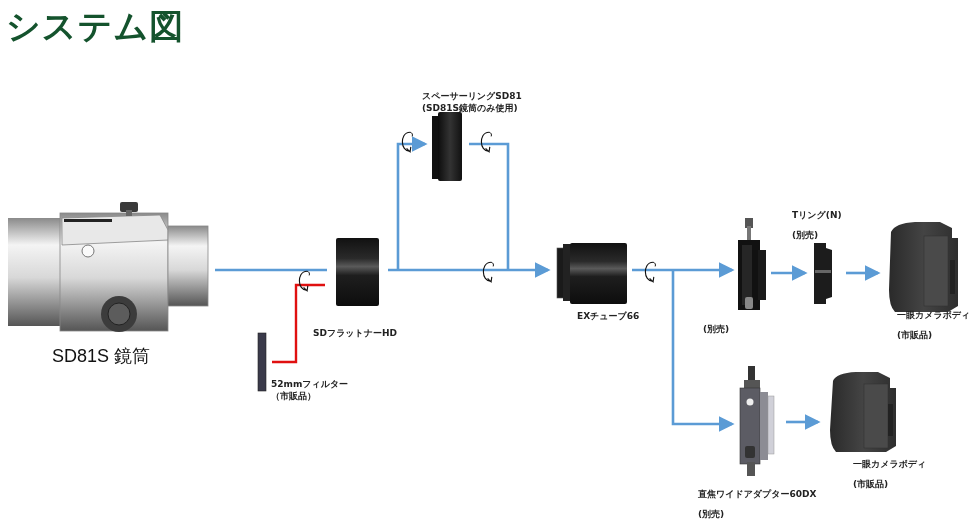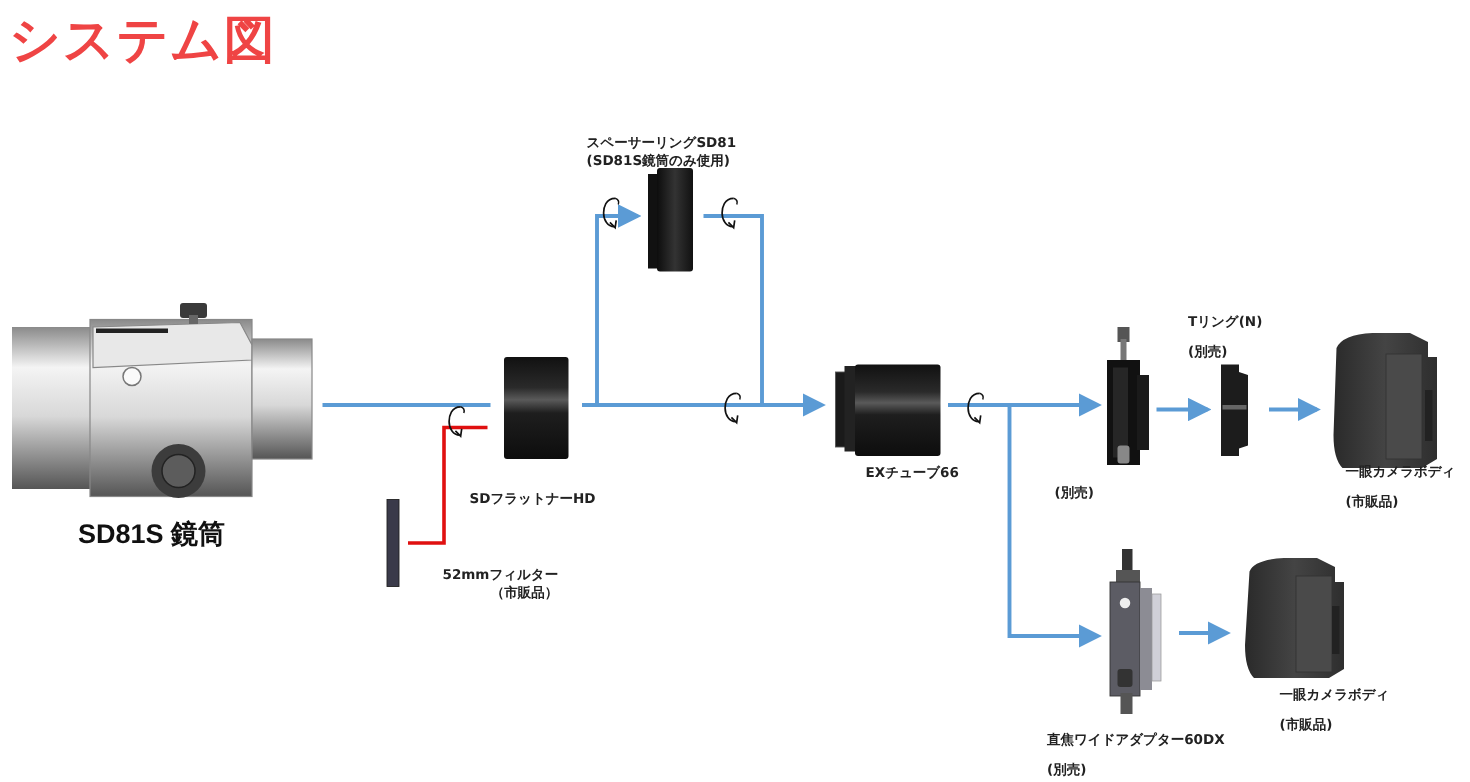--- a/index.html
+++ b/index.html
@@ -1,22 +1,22 @@
 <!DOCTYPE html>
 <html><head>
 <meta charset="utf-8">
 <style>
   html, body { margin:0; padding:0; background:#ffffff; }
   body { width:980px; height:521px; position:relative; overflow:hidden;
          font-family:"DejaVu Sans", "Liberation Sans", sans-serif; color:#111; }
   .title { position:absolute; left:6px; top:4px; font-size:34px; font-weight:bold;
-           letter-spacing:1px; color:#ef4444; }
+           letter-spacing:1px; color:#14532d; }
   .lbl { position:absolute; font-size:9px; font-weight:bold; color:#222; white-space:nowrap; line-height:1.35; }
   .scope-lbl { position:absolute; left:52px; top:346px; font-family:"Liberation Sans", sans-serif;
-               font-size:18px; line-height:21px; color:#111;font-weight:bold; }
+               font-size:18px; line-height:21px; color:#111; }
   svg.diagram { position:absolute; left:0; top:0; }
 </style>
 </head>
 <body>
 
 <div class="title">システム図</div>
 
 <svg class="diagram" width="980" height="521" viewBox="0 0 980 521">
   <defs>
     <linearGradient id="tubeGrad" x1="0" y1="0" x2="0" y2="1">
@@ -137,26 +137,26 @@
     <rect x="888" y="404" width="5" height="32" fill="#222"></rect>
   </g>
 </svg>
 
 <div class="scope-lbl">
   <div>SD81S 鏡筒</div>
 </div>
 
 <div class="lbl" style="left:313px; top:327px;">SDフラットナーHD</div>
 
-<div class="lbl" style="left:271px; top:378px; text-align:right;margin-left:24px;">
+<div class="lbl" style="left:271px; top:378px; text-align:left;">
   <div>52mmフィルター</div>
   <div>（市販品）</div>
 </div>
 
-<div class="lbl" style="left:391px; top:90px;">
+<div class="lbl" style="left:422px; top:90px;">
   <div>スペーサーリングSD81</div>
   <div>(SD81S鏡筒のみ使用)</div>
 </div>
 
 <div class="lbl" style="left:577px; top:310px;">EXチューブ66</div>
 
 <div class="lbl" style="left:703px; top:320px; line-height:2.2;">
   <div>(別売)</div>
 </div>
 

